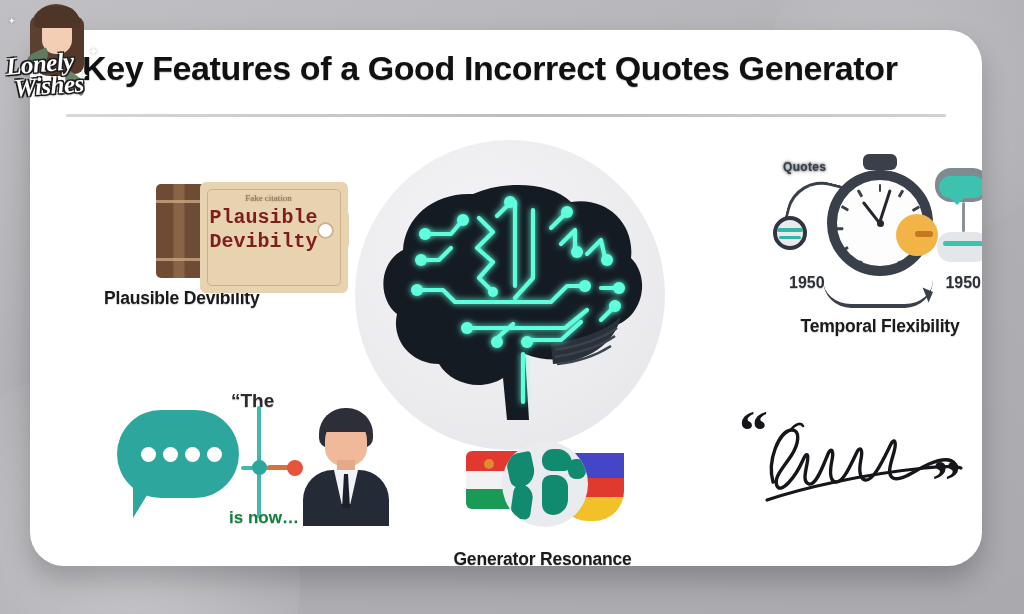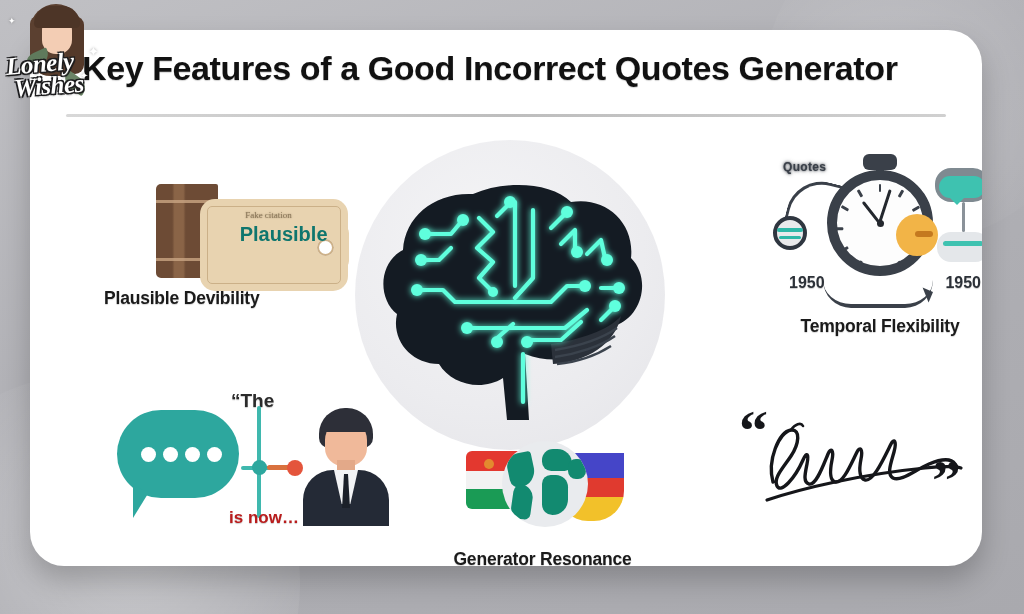--- a/index.html
+++ b/index.html
@@ -74,43 +74,43 @@
 
   
   .book-tag{position:relative;width:205px;height:100px;}
   .book{
     position:absolute;left:8px;top:4px;width:62px;height:94px;
     background:linear-gradient(90deg,#6d4b35 0%,#6d4b35 26%,#8a6447 30%,#8a6447 44%,#6d4b35 48%,#6d4b35 100%);
     border-radius:5px 2px 2px 5px;
   }
   .book-line{position:absolute;left:0;width:62px;height:3px;background:#c9a583;opacity:.8;}
   .tag{
-    position:absolute;left:52px;top:19px;width:148px;height:92px;
-    background:#e8d3b0;border-radius:15px;
+    position:absolute;left:52px;top:2px;width:148px;height:111px;
+    background:#e8d3b0;border-radius:6px;
   }
   .tag-notch{
     position:absolute;right:-1px;top:26px;width:14px;height:44px;
     background:#e8d3b0;border-radius:0 8px 8px 0;
   }
   .tag-inner-border{
     position:absolute;left:7px;top:7px;right:7px;bottom:7px;
     border:1.6px solid #cbb088;border-radius:5px;
   }
   .tag-hole{
     position:absolute;right:14px;top:40px;width:17px;height:17px;border-radius:50%;
     background:#ffffff;box-shadow:inset 0 0 0 2px #cdb189;
   }
   .tag-small{
     position:absolute;left:14px;top:11px;width:110px;text-align:center;
     font-family:"Liberation Serif",serif;font-size:9px;color:#8d7a5c;
     text-shadow:0 0 1.6px rgba(120,100,70,.75);
   }
   .tag-l1,.tag-l2{
-    position:absolute;left:10px;width:118px;text-align:right;
-    font-family:Liberation Sans, sans-serif;font-weight:bold;color:#0f766e;
+    position:absolute;left:10px;width:118px;text-align:left;
+    font-family:Liberation Mono, monospace;font-weight:bold;color:#7f1d1d;
   }
   .tag-l1{top:24px;font-size:20px;}
   .tag-l2{top:48px;font-size:20px;}
 
   
   .clock-box{position:relative;width:230px;height:150px;}
   .clock-face{
     position:absolute;left:62px;top:18px;width:106px;height:106px;border-radius:50%;
     background:#fdfdfd;border:10px solid #3a4049;box-sizing:border-box;
   }
@@ -184,21 +184,21 @@
   .axis-v{position:absolute;left:146px;top:14px;width:4px;height:112px;background:#3fb8ae;border-radius:2px;}
   .axis-h{position:absolute;left:130px;top:74px;width:42px;height:4px;background:#3fb8ae;border-radius:2px;}
   .axis-node{position:absolute;left:141px;top:68px;width:15px;height:15px;border-radius:50%;background:#2da79e;}
   .axis-arm{position:absolute;left:156px;top:73px;width:26px;height:5px;background:#d9713e;border-radius:3px;}
   .axis-end{position:absolute;left:176px;top:68px;width:16px;height:16px;border-radius:50%;background:#e4553c;}
   .q-the{
     position:absolute;left:120px;top:-2px;font-size:19px;font-weight:bold;color:#2b2b2b;
     text-shadow:0 1px 1px rgba(0,0,0,.2);
   }
   .q-now{
-    position:absolute;left:118px;top:116px;font-size:17px;font-weight:bold;color:#b91c1c;
+    position:absolute;left:118px;top:116px;font-size:17px;font-weight:bold;color:#15803d;
     text-shadow:0 1px 1px rgba(0,0,0,.2);
   }
   .person{position:absolute;left:192px;top:16px;width:86px;height:116px;}
   .p-hair{position:absolute;left:16px;top:0px;width:54px;height:40px;border-radius:26px 26px 10px 10px;background:#2d2f38;}
   .p-face{position:absolute;left:22px;top:12px;width:42px;height:46px;border-radius:20px 20px 18px 18px;background:#f0b99a;}
   .p-hair-fringe{position:absolute;left:18px;top:8px;width:50px;height:16px;border-radius:22px 22px 4px 4px;background:#2d2f38;}
   .p-neck{position:absolute;left:34px;top:52px;width:18px;height:16px;background:#e3a989;}
   .p-body{position:absolute;left:0px;top:62px;width:86px;height:56px;border-radius:30px 30px 0 0;background:#242a36;}
   .p-shirt{position:absolute;left:31px;top:62px;width:24px;height:34px;background:#f2f3f5;clip-path:polygon(0 0,100% 0,68% 100%,32% 100%);}
   .p-tie{position:absolute;left:39px;top:66px;width:8px;height:34px;background:#1b2029;clip-path:polygon(25% 0,75% 0,100% 100%,0 100%);}
@@ -339,20 +339,21 @@
           <div class="book">
             <div class="book-line" style="top:16px"></div>
             <div class="book-line" style="top:74px"></div>
           </div>
           <div class="tag">
             <div class="tag-notch"></div>
             <div class="tag-inner-border"></div>
             <div class="tag-hole"></div>
             <div class="tag-small">Fake citation</div>
             <div class="tag-l1">Plausible</div>
+            <div class="tag-l2">Devibilty</div>
           </div>
         </div>
       </div>
       <div class="caption" style="text-align:left;padding-left:34px">Plausible Devibility</div>
     </div>
 
     <div class="feature" id="feat-temporal">
       <div class="icon-box">
         <div class="clock-box">
           <div class="vinse">Quotes</div>

